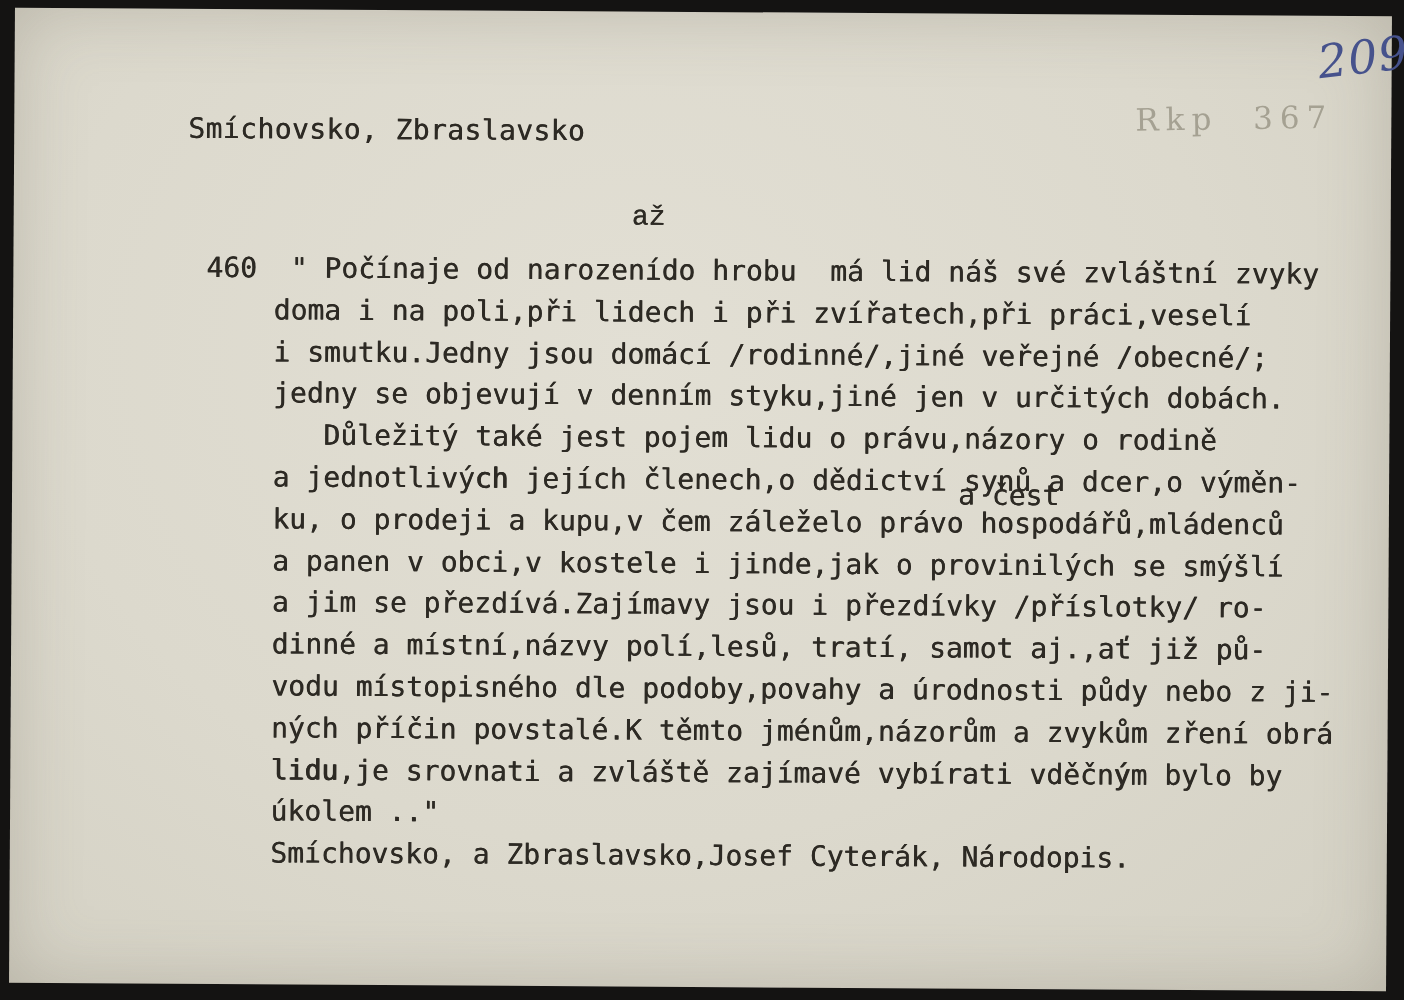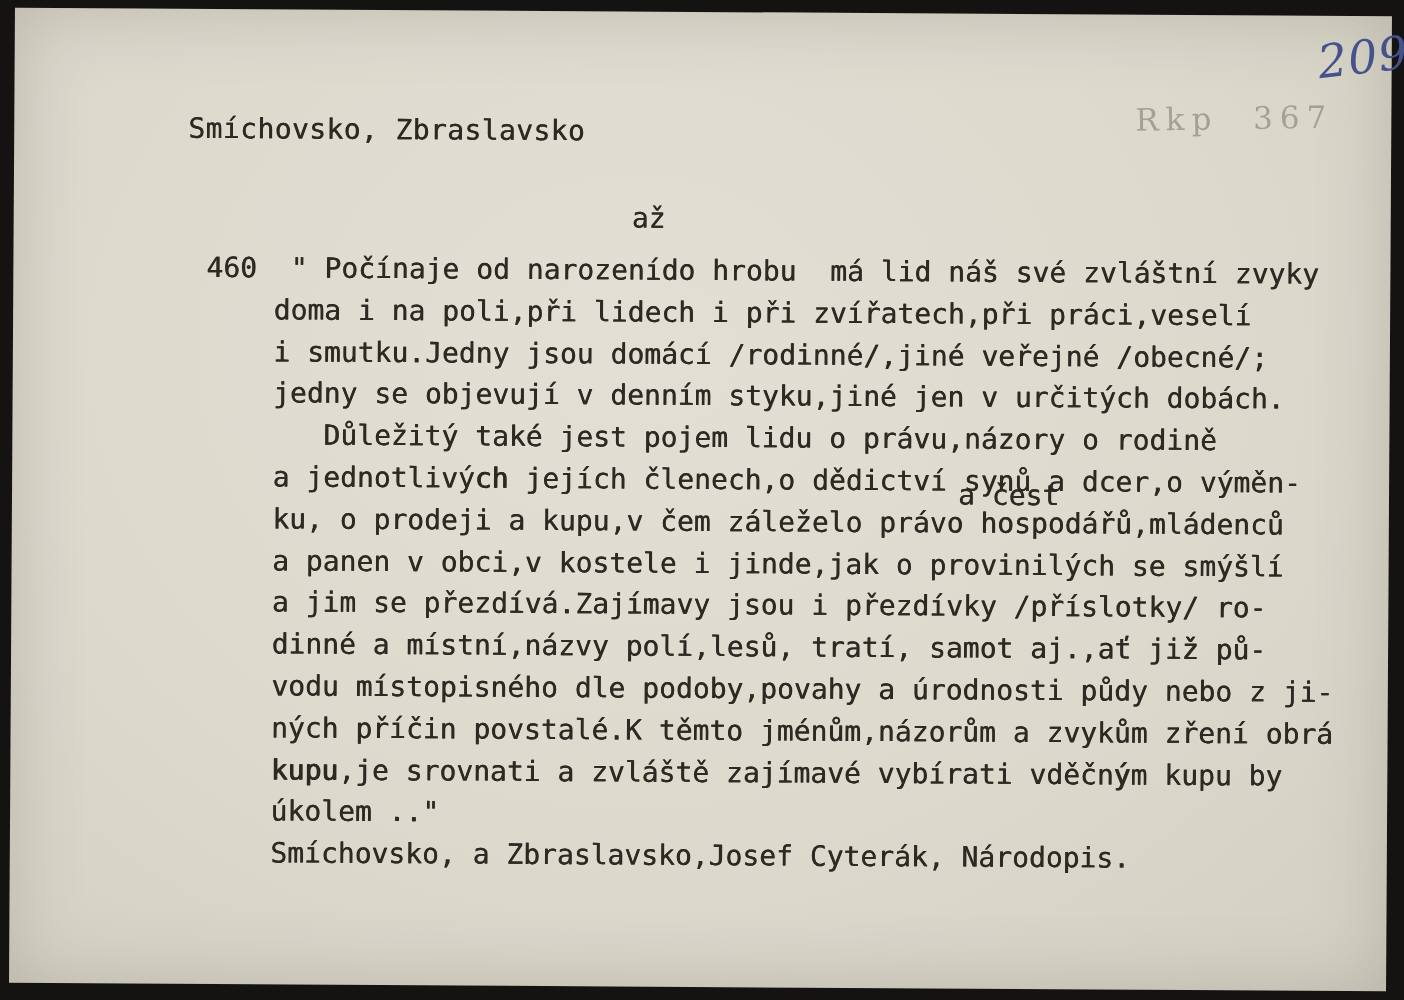--- a/index.html
+++ b/index.html
@@ -44,21 +44,21 @@
   .handwritten{
     position:absolute; left:1303px; top:14px;
     color:#46528c;
     font-family:"DejaVu Serif", serif;
     font-style:italic;
     font-size:46px;
     transform:rotate(-7deg);
     letter-spacing:1px;
   }
   .range-word{
-    position:absolute; left:618px; top:190px;
+    position:absolute; left:618px; top:190px;font-family:Liberation Mono, monospace;
   }
   .body-block{
     position:absolute; left:193px; top:238px;
     line-height:41.8px;
   }
   .tline{ white-space:pre; height:41.8px; }
   .overstrike{
     font-weight:normal;
     text-shadow:0.7px 0 currentColor, -0.3px 0 currentColor;
   }
@@ -89,18 +89,18 @@
       <div class="tline"><span>    i smutku.Jedny jsou domácí /rodinné/,jiné veřejné /obecné/;</span></div>
       <div class="tline"><span>    jedny se objevují v denním styku,jiné jen v určitých dobách.</span></div>
       <div class="tline"><span>       Důležitý také jest pojem lidu o právu,názory o rodině</span></div>
       <div class="tline"><span>    a jednotlivý</span><span class="overstrike">ch</span><span> jejích členech,o dědictví synů a dcer,o výměn-</span></div>
       <div class="tline"><span>    ku, o prodeji a kupu,v čem záleželo právo hospodářů,mládenců</span></div>
       <div class="tline"><span>    a panen v obci,v kostele i jinde,jak o provinilých se smýšlí</span></div>
       <div class="tline"><span>    a jim se přezdívá.Zajímavy jsou i přezdívky /příslotky/ ro-</span></div>
       <div class="tline"><span>    dinné a místní,názvy polí,lesů, tratí, samot aj.,ať ji</span><span class="overstrike">ž</span><span> pů-</span></div>
       <div class="tline"><span>    vodu místopisného dle podoby,povahy a úrodnosti půdy nebo z ji-</span></div>
       <div class="tline"><span>    ných příčin povstalé.K těmto jménům,názorům a zvykům zření obrá</span></div>
-      <div class="tline"><span>    </span><span class="overstrike">kupu</span><span>,je srovnati a zvláště zajímavé vybírati vděčn</span><span class="overstrike">ý</span><span>m kupu by</span></div>
+      <div class="tline"><span>    </span><span class="overstrike">lidu</span><span>,je srovnati a zvláště zajímavé vybírati vděčn</span><span class="overstrike">ý</span><span>m bylo by</span></div>
       <div class="tline"><span>    úkolem .."</span></div>
       <div class="tline"><span>    Smíchovsko, a Zbraslavsko,Josef Cyterák, Národopis.</span></div>
     </div>
 
 </div>
 
 </body></html>

